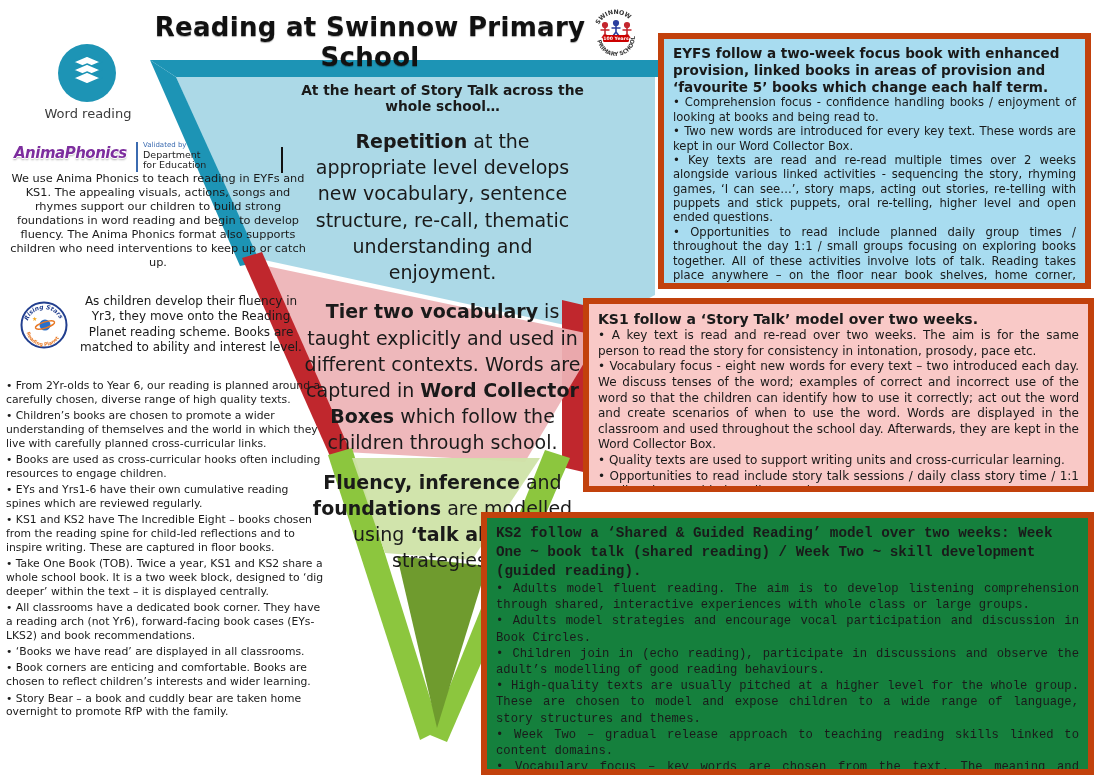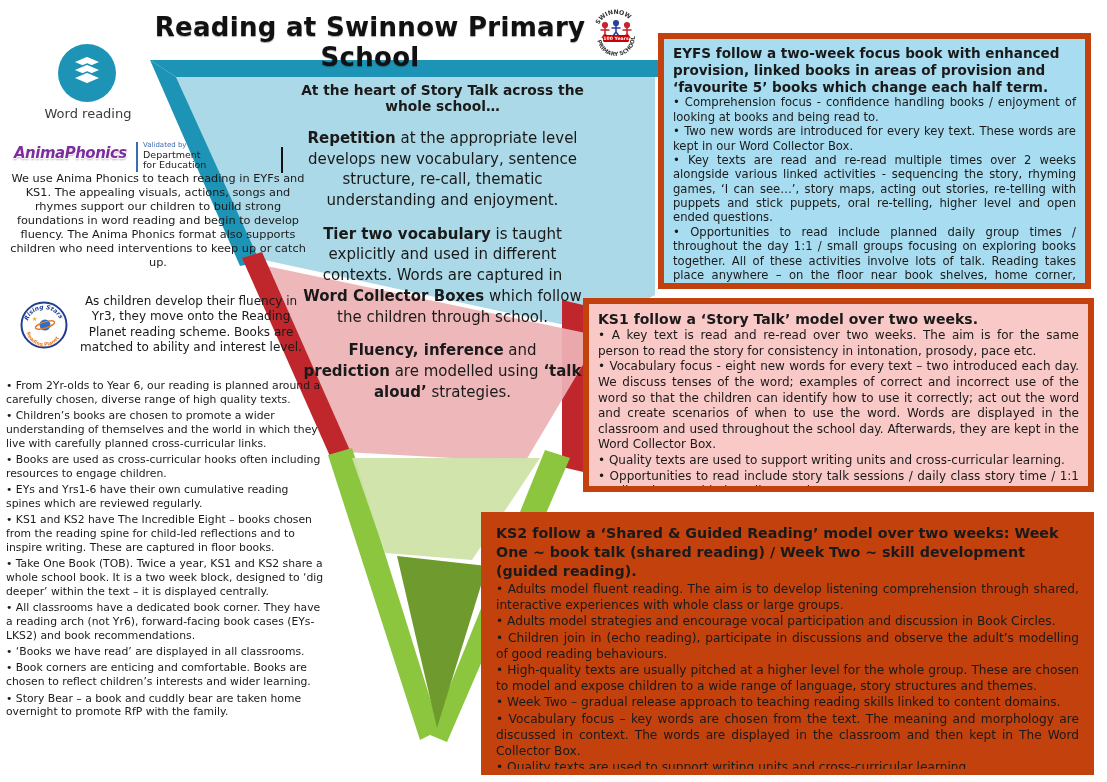--- a/index.html
+++ b/index.html
@@ -22,21 +22,21 @@
   .valby{left:143px;top:141px;width:90px;font-size:7px;color:#3b6bb0;z-index:2;}
   .dfe{left:143px;top:150px;width:90px;font-size:9.5px;line-height:1.1;color:#222;z-index:2;}
   .anima-text{left:8px;top:172px;width:300px;text-align:center;font-size:11.3px;line-height:1.24;z-index:2;}
   .rising-text{left:72px;top:294px;width:238px;text-align:center;font-size:12px;line-height:1.28;z-index:2;}
   .bullets{left:6px;top:379px;width:320px;font-size:10.8px;line-height:1.28;z-index:2;}
   .lb{margin-bottom:2.5px;}
   .lb::before{content:"• ";}
   
   .ctext{left:295px;top:82px;width:295px;text-align:center;z-index:2;}
   .ctext h2{font-size:13.8px;margin:0 0 14px;}
-  .ctext p{font-size:15px;line-height:1.38;margin:0 8px 13px;}
+  .ctext p{font-size:19px;line-height:1.38;margin:0 8px 13px;}
   
   .box{border:6px solid #c2410c;padding:6px 9px;z-index:3;box-sizing:border-box;overflow:hidden;}
   .box h3{margin:0;font-weight:700;}
   .box .bx{text-align:justify;}
   .box .bx::before{content:"• ";}
   .box-eyfs{left:658px;top:33px;width:433px;height:256px;font-size:11.6px;line-height:1.24;}
   .box-ks1{left:583px;top:298px;width:511px;height:194px;font-size:12px;line-height:1.3;}
   .box-ks2{left:481px;top:512px;width:613px;height:263px;font-size:12.2px;line-height:1.33;}
   b{font-weight:700;}
 </style>
@@ -138,21 +138,21 @@
       <div class="lb">All classrooms have a dedicated book corner. They have a reading arch (not Yr6), forward-facing book cases (EYs-LKS2) and book recommendations.</div>
       <div class="lb">‘Books we have read’ are displayed in all classrooms.</div>
       <div class="lb">Book corners are enticing and comfortable. Books are chosen to reflect children’s interests and wider learning.</div>
       <div class="lb">Story Bear – a book and cuddly bear are taken home overnight to promote RfP with the family.</div>
     </div>
 
   <div class="abs ctext">
     <h2>At the heart of Story Talk across the whole school…</h2>
     <p><b>Repetition</b> at the appropriate level develops new vocabulary, sentence structure, re-call, thematic understanding and enjoyment.</p>
     <p><b>Tier two vocabulary</b> is taught explicitly and used in different contexts. Words are captured in <b>Word Collector Boxes</b> which follow the children through school.</p>
-    <p><b>Fluency, inference</b> and <b>prediction</b> are modelled using <b>‘talk aloud’</b> strategies.</p>
+    <p><b>Fluency, inference</b> and <b>foundations</b> are modelled using <b>‘talk aloud’</b> strategies.</p>
   </div>
 
   <div class="abs cursor"></div>
 
   <div class="abs box box-eyfs" style="background:#a8dcf0;">
     <h3>EYFS follow a two-week focus book with enhanced provision, linked books in areas of provision and ‘favourite 5’ books which change each half term.</h3>
     <div>
 
     <div class="bx">Comprehension focus - confidence handling books / enjoyment of looking at books and being read to.</div>
         <div class="bx">Two new words are introduced for every key text. These words are kept in our Word Collector Box.</div>
@@ -165,21 +165,21 @@
     <h3>KS1 follow a ‘Story Talk’ model over two weeks.</h3>
     <div>
 
     <div class="bx">A key text is read and re-read over two weeks. The aim is for the same person to read the story for consistency in intonation, prosody, pace etc.</div>
         <div class="bx">Vocabulary focus - eight new words for every text – two introduced each day. We discuss tenses of the word; examples of correct and incorrect use of the word so that the children can identify how to use it correctly; act out the word and create scenarios of when to use the word. Words are displayed in the classroom and used throughout the school day. Afterwards, they are kept in the Word Collector Box.</div>
         <div class="bx">Quality texts are used to support writing units and cross-curricular learning.</div>
         <div class="bx">Opportunities to read include story talk sessions / daily class story time / 1:1 reading time / guided reading sessions.</div>
       </div>
   </div>
 
-  <div class="abs box box-ks2" style="background:#c2410c;">
+  <div class="abs box box-ks2" style="background:#15803d;font-family:Liberation Mono, monospace;">
     <h3>KS2 follow a ‘Shared &amp; Guided Reading’ model over two weeks: Week One ~ book talk (shared reading) / Week Two ~ skill development (guided reading).</h3>
     <div>
 
     <div class="bx">Adults model fluent reading. The aim is to develop listening comprehension through shared, interactive experiences with whole class or large groups.</div>
         <div class="bx">Adults model strategies and encourage vocal participation and discussion in Book Circles.</div>
         <div class="bx">Children join in (echo reading), participate in discussions and observe the adult’s modelling of good reading behaviours.</div>
         <div class="bx">High-quality texts are usually pitched at a higher level for the whole group. These are chosen to model and expose children to a wide range of language, story structures and themes.</div>
         <div class="bx">Week Two – gradual release approach to teaching reading skills linked to content domains.</div>
         <div class="bx">Vocabulary focus – key words are chosen from the text. The meaning and morphology are discussed in context. The words are displayed in the classroom and then kept in The Word Collector Box.</div>
         <div class="bx">Quality texts are used to support writing units and cross-curricular learning.</div>

